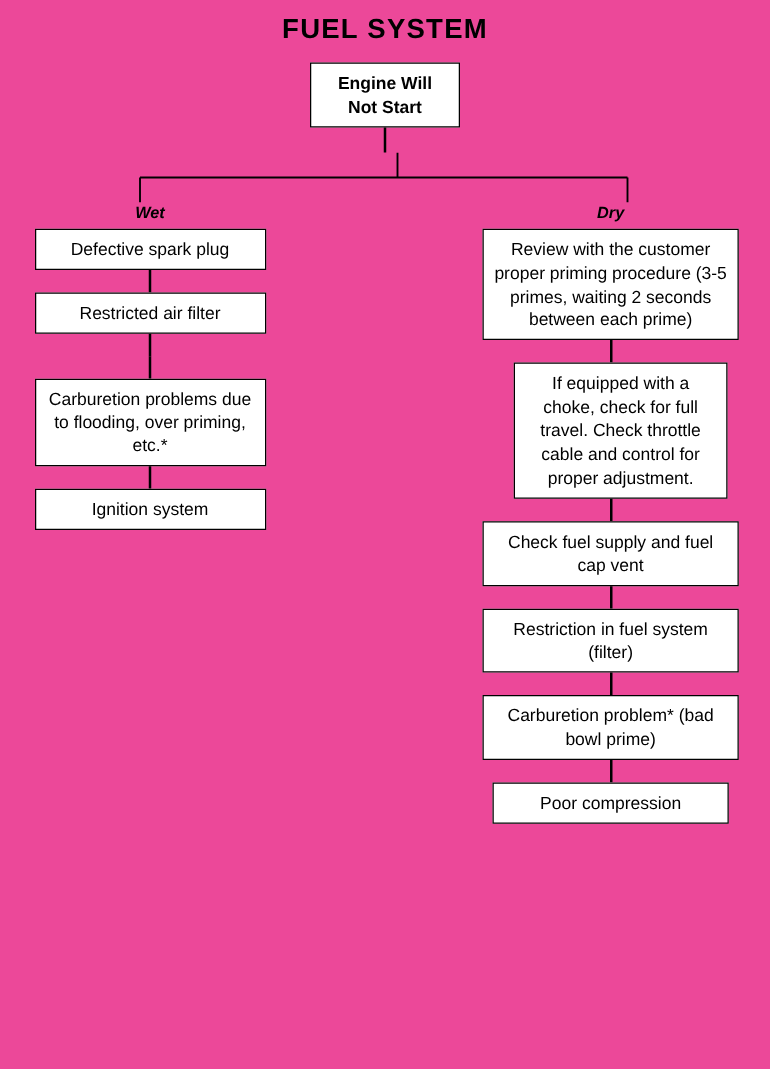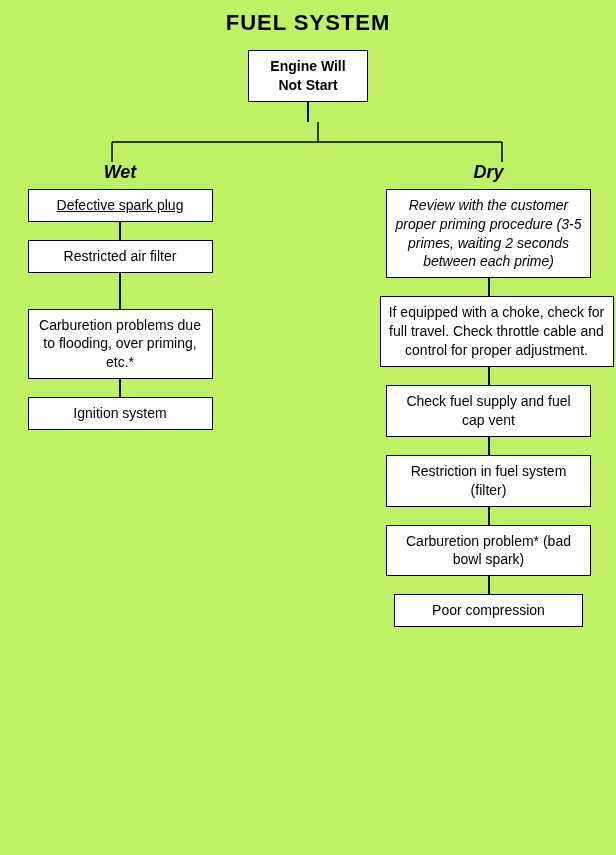--- a/index.html
+++ b/index.html
@@ -7,21 +7,21 @@
       background: #fff;
       font-family: Arial, sans-serif;
       width: 616px;
       min-height: 855px;
       position: relative;
       overflow-x: hidden;
     }
     .page {
       width: 616px;
       min-height: 855px;
-      background: #bef264;
+      background: #ec4899;
       padding: 10px 10px 3px 10px;
       position: relative;
     }
     .title {
       text-align: center;
       font-size: 22px;
       font-weight: bold;
       margin-bottom: 14px;
       letter-spacing: 1px;
     }
@@ -35,21 +35,21 @@
     }
     .start-box {
       width: 120px;
       font-weight: bold;
     }
     .check-box {
       width: 160px;
       margin-top: 0;
     }
     .col-label {
-      font-size: 18px;
+      font-size: 13px;
       font-weight: bold;
       margin-bottom: 6px;
       font-style: italic;
     }
     
     .v-connector {
       width: 2px;
       background: #000;
       height: 18px;
       margin: 0 auto;
@@ -90,55 +90,55 @@
       <line x1="102" y1="20" x2="102" y2="40" stroke="#000" stroke-width="1.5"></line>
 
       <line x1="492" y1="20" x2="492" y2="40" stroke="#000" stroke-width="1.5"></line>
     </svg>
   </div>
 
   <div style="display:flex; flex-direction:row; justify-content:space-between; padding:0 5px; align-items:flex-start;">
 
     <div style="width:210px; display:flex; flex-direction:column; align-items:center;">
       <div class="col-label">Wet</div>
-      <div class="box" style="width:185px;text-decoration:underline;" id="lbox0">Defective
+      <div class="box" style="width:185px;" id="lbox0">Defective
 spark plug</div>
       <div class="v-connector"></div>
       <div class="box" style="width:185px;" id="lbox1">Restricted air filter</div>
       <div class="v-connector"></div>
       <div class="v-connector"></div>
       <div class="box" style="width:185px;" id="lbox3">Carburetion problems
 due to flooding, over
 priming, etc.*</div>
       <div class="v-connector"></div>
       <div class="box" style="width:185px;" id="lbox4">Ignition system</div>
     </div>
 
     <div style="width:225px; display:flex; flex-direction:column; align-items:center;">
       <div class="col-label">Dry</div>
-      <div class="box" style="width:205px;font-style:italic;" id="rbox0">Review with the
+      <div class="box" style="width:205px;" id="rbox0">Review with the
 customer proper
 priming procedure
 (3-5 primes,  waiting
 2 seconds between
 each prime)</div>
       <div class="v-connector"></div>
-      <div class="box" style="width:234px;margin-left:16px;" id="rbox1">If equipped with a
+      <div class="box" style="width:171px;margin-left:16px;" id="rbox1">If equipped with a
 choke, check for full
 travel.  Check throttle
 cable and control for
 proper adjustment.</div>
       <div class="v-connector"></div>
       <div class="box" style="width:205px;" id="rbox2">Check fuel supply and
 fuel cap vent</div>
       <div class="v-connector"></div>
       <div class="box" style="width:205px;" id="rbox3">Restriction in fuel
 system (filter)</div>
       <div class="v-connector"></div>
       <div class="box" style="width:205px;" id="rbox4">Carburetion problem*
-(bad bowl spark)</div>
+(bad bowl prime)</div>
       <div class="v-connector"></div>
       <div class="box" style="width:189px;" id="rbox5">Poor
 compression</div>
     </div>
 
   </div>
 </div>
 
 </body></html>

